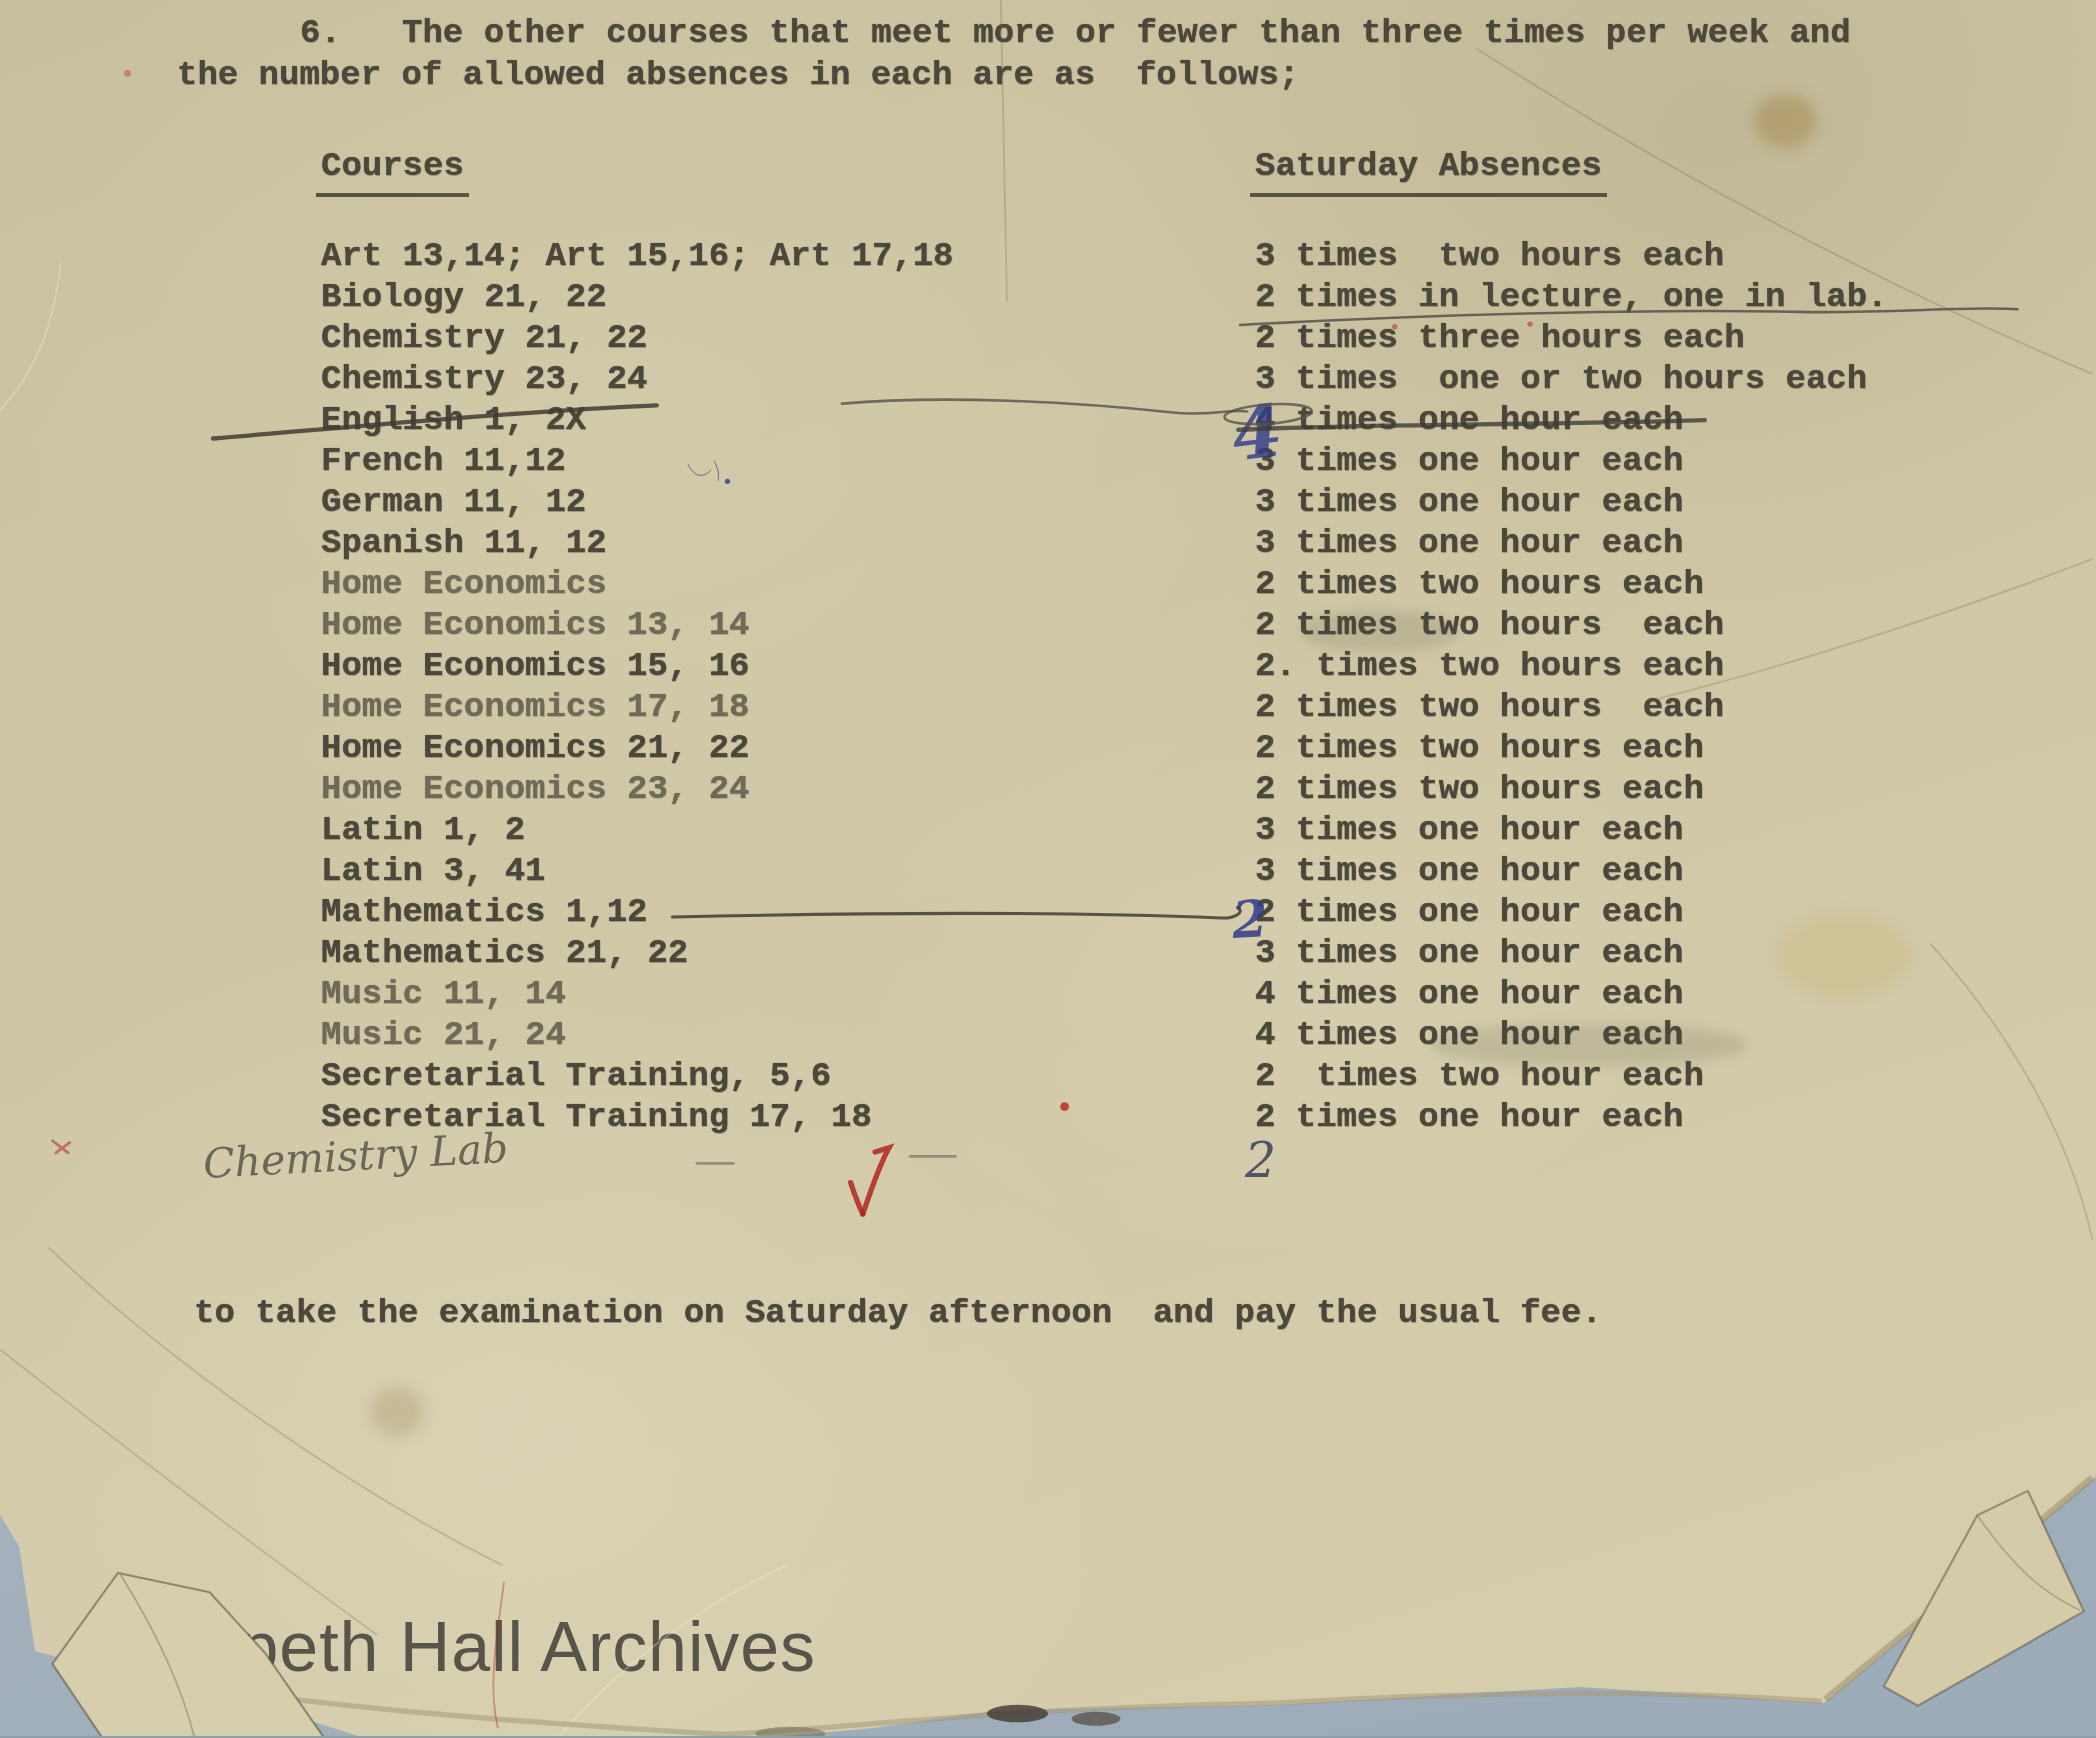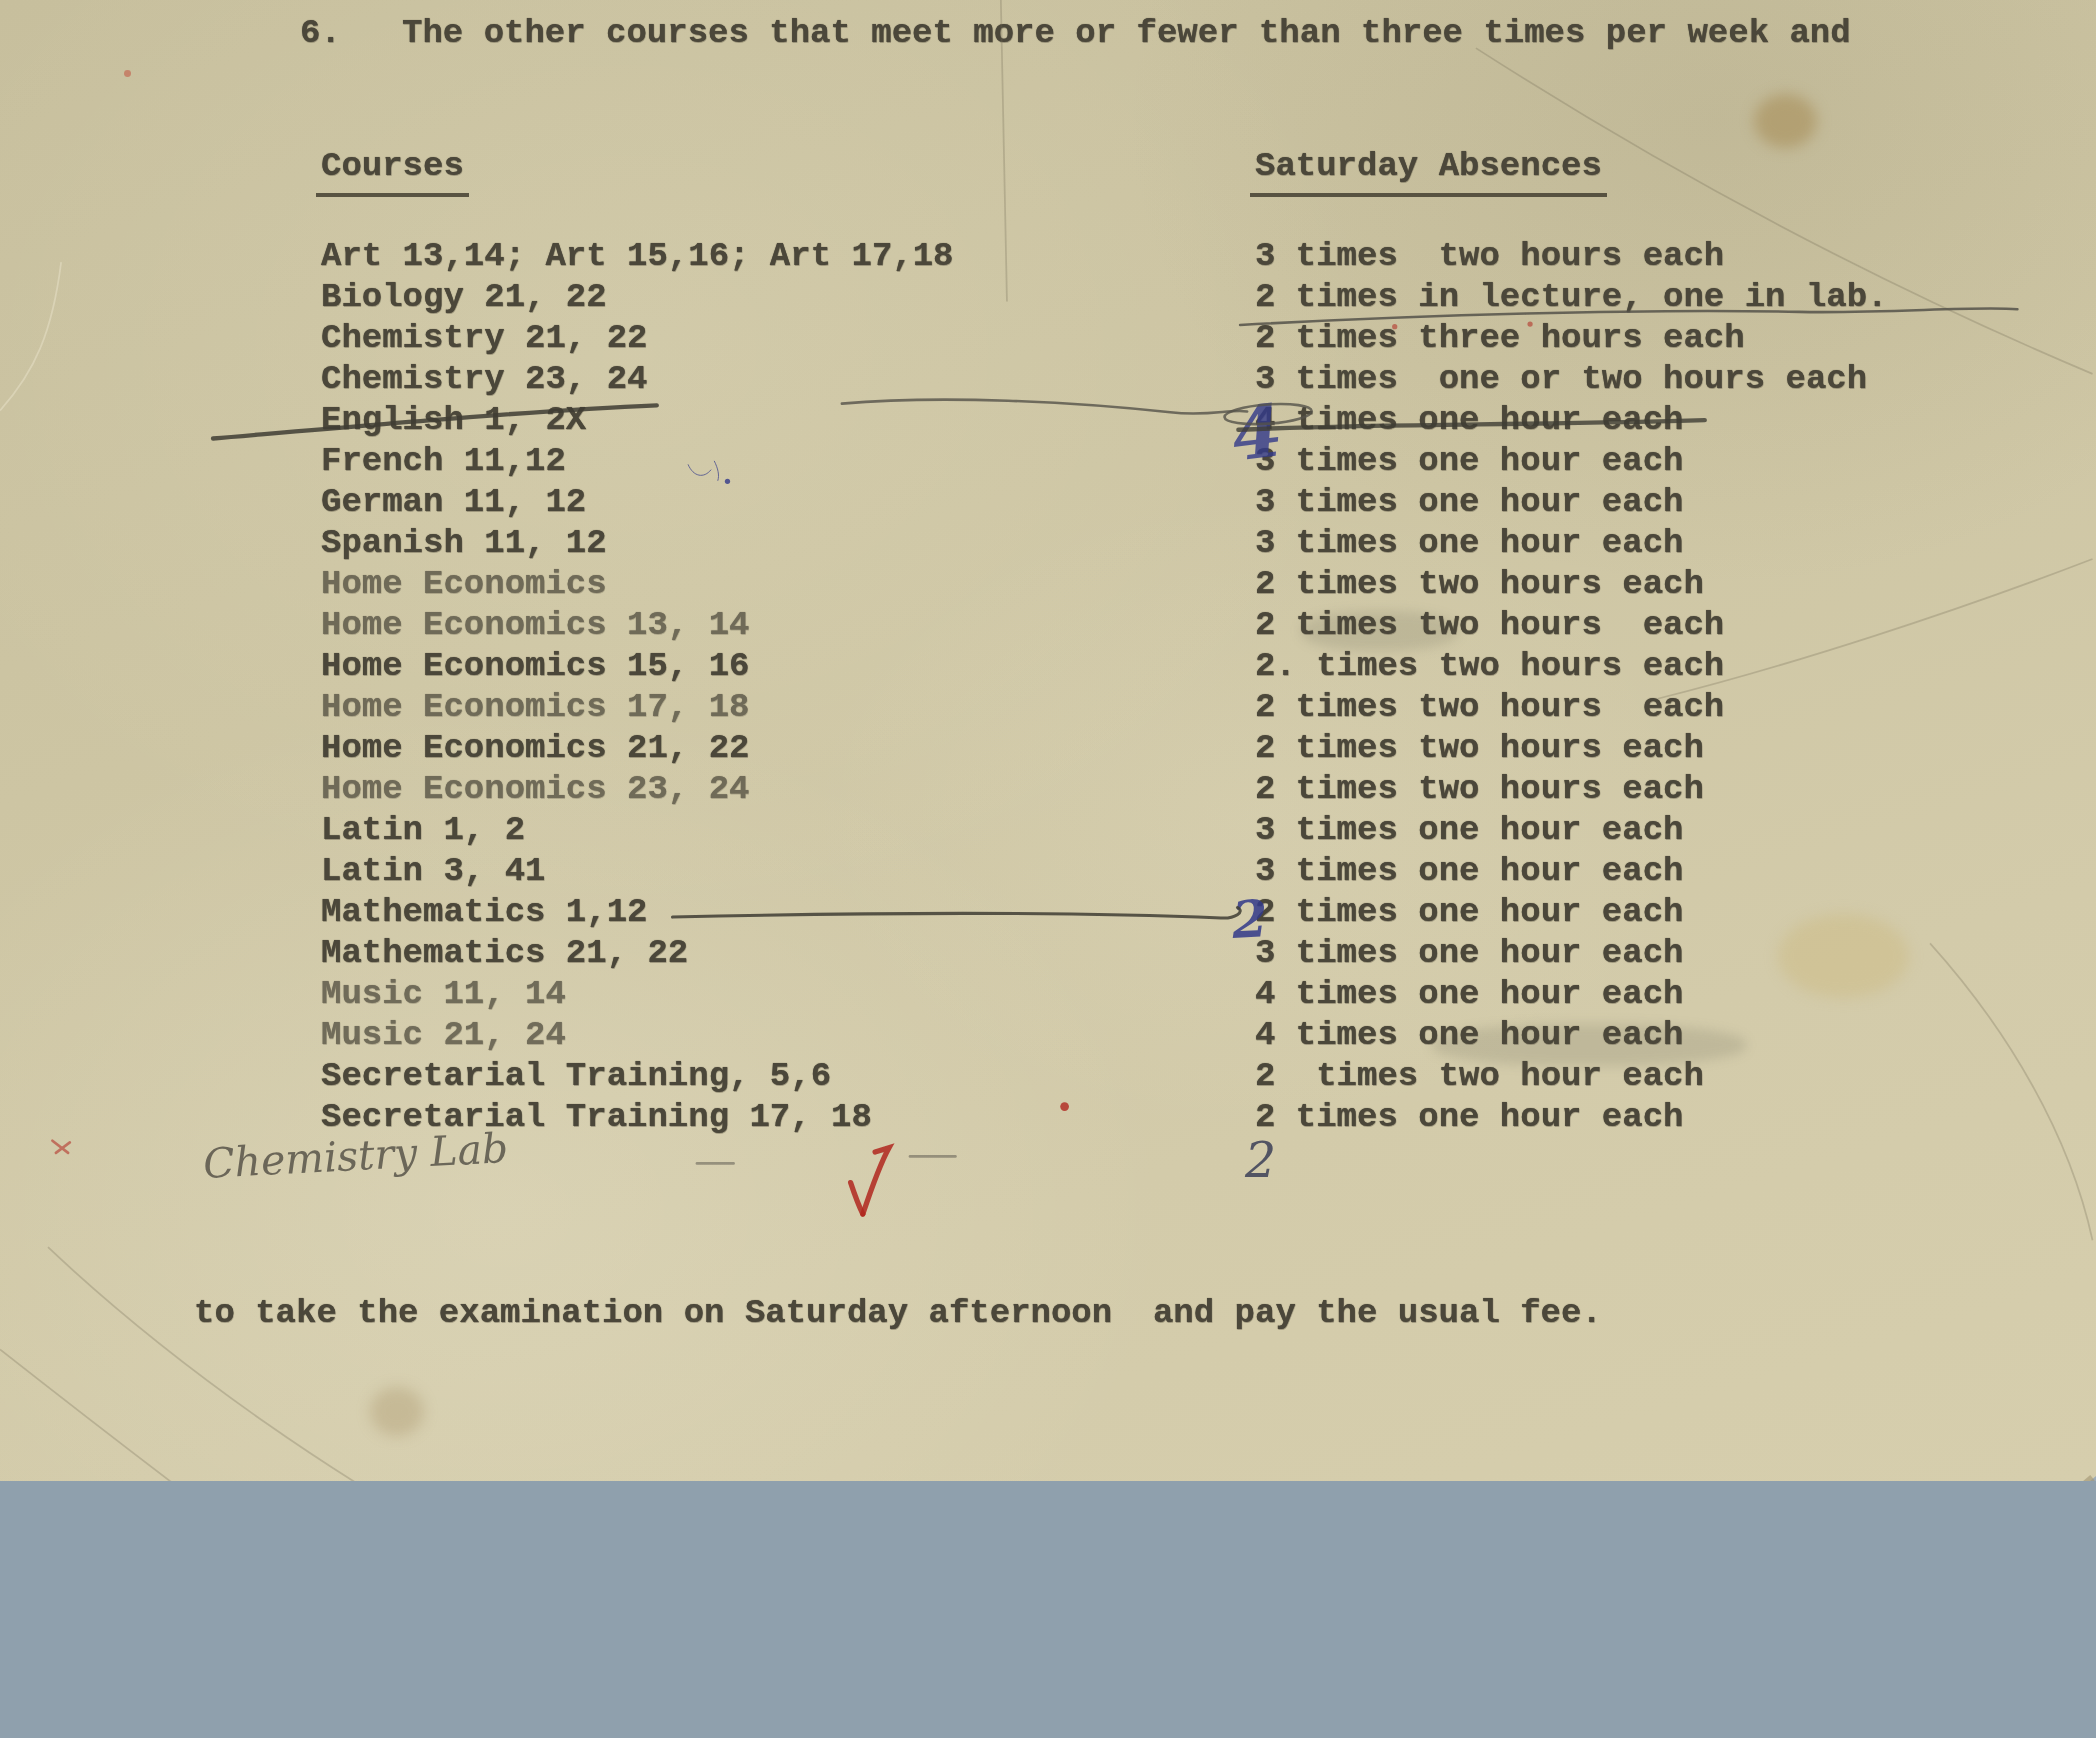--- a/index.html
+++ b/index.html
@@ -1,16 +1,16 @@
 <!DOCTYPE html>
 <html style="font-size:14px"><head>
 <meta charset="utf-8">
 <style>
   html,body{margin:0;padding:0;background:#8fa0ad;}
-  #canvas{position:relative;width:2096px;height:1481px;overflow:hidden;
+  #canvas{position:relative;width:2096px;height:1736px;overflow:hidden;
     background:linear-gradient(170deg,#a4b1bc 0%,#a8b4bf 60%,#9cabb8 100%);
     font-family:"Liberation Mono","DejaVu Sans Mono",monospace;}
   #paper{position:absolute;inset:0;
     clip-path:polygon(0 0,2096px 0,2096px 1476px,1824px 1703px,1581px 1687px,1275px 1705px,1000px 1710px,873px 1728px,751px 1739px,367px 1739px,262px 1705px,114px 1673px,35px 1651px,19px 1546px,0 1515px);
     background:
       radial-gradient(1092px 830px at 30% 24%, rgba(255,250,226,.13), transparent 70%),
       radial-gradient(830px 655px at 82% 8%, rgba(115,106,76,.12), transparent 72%),
       radial-gradient(961px 742px at 24% 82%, rgba(255,252,236,.16), transparent 70%),
       radial-gradient(611px 437px at 60% 55%, rgba(250,246,224,.10), transparent 75%),
       linear-gradient(163deg,#c7bf9d 0%,#cdc5a3 38%,#d3cbaa 72%,#d6cead 100%);}
@@ -41,20 +41,21 @@
 
   <div id="paper"></div>
 
   <div class="stain" style="left:1754px;top:94px;width:63px;height:54px;background:rgba(160,128,68,.45);"></div>
   <div class="stain" style="left:370px;top:1387px;width:54px;height:49px;background:rgba(150,124,78,.26);"></div>
   <div class="stain" style="left:1778px;top:914px;width:131px;height:84px;background:rgba(200,175,104,.28);"></div>
   <div class="smudge" style="left:1432px;top:1024px;width:314px;height:42px;"></div>
   <div class="smudge" style="left:1301px;top:611px;width:157px;height:40px;"></div>
 
   <div class="typed" style="left:300px;top:14px;">6.   The other courses that meet more or fewer than three times per week and</div>
+  <div class="typed" style="left:177px;top:56px;">the number of allowed absences in each are as  follows;</div>
 
   <div class="typed hdr" style="left:321px;"><span>Courses</span></div>
   <div class="typed hdr" style="left:1255px;"><span>Saturday Absences</span></div>
 
   <div class="typed col lh" style="left:321px;"><div class="row">Art 13,14; Art 15,16; Art 17,18</div><div class="row">Biology 21, 22</div><div class="row">Chemistry 21, 22</div><div class="row">Chemistry 23, 24</div><div class="row">English 1, 2X</div><div class="row">French 11,12</div><div class="row">German 11, 12</div><div class="row">Spanish 11, 12</div><div class="row faint">Home Economics</div><div class="row faint">Home Economics 13, 14</div><div class="row">Home Economics 15, 16</div><div class="row faint">Home Economics 17, 18</div><div class="row">Home Economics 21, 22</div><div class="row faint">Home Economics 23, 24</div><div class="row">Latin 1, 2</div><div class="row">Latin 3, 41</div><div class="row">Mathematics 1,12</div><div class="row">Mathematics 21, 22</div><div class="row faint">Music 11, 14</div><div class="row faint">Music 21, 24</div><div class="row">Secretarial Training, 5,6</div><div class="row">Secretarial Training 17, 18</div></div>
   <div class="typed col lh" style="left:1255px;"><div class="row">3 times  two hours each</div><div class="row">2 times in lecture, one in lab.</div><div class="row">2 times three hours each</div><div class="row">3 times  one or two hours each</div><div class="row">4 times one hour each</div><div class="row">3 times one hour each</div><div class="row">3 times one hour each</div><div class="row">3 times one hour each</div><div class="row">2 times two hours each</div><div class="row">2 times two hours  each</div><div class="row">2. times two hours each</div><div class="row">2 times two hours  each</div><div class="row">2 times two hours each</div><div class="row">2 times two hours each</div><div class="row">3 times one hour each</div><div class="row">3 times one hour each</div><div class="row">2 times one hour each</div><div class="row">3 times one hour each</div><div class="row">4 times one hour each</div><div class="row">4 times one hour each</div><div class="row">2  times two hour each</div><div class="row">2 times one hour each</div></div>
 
   <div class="typed" style="left:177px;top:1294px;margin-left:17px;">to take the examination on Saturday afternoon  and pay the usual fee.</div>
 
   <div id="chem-note" class="hand">Chemistry Lab</div>

